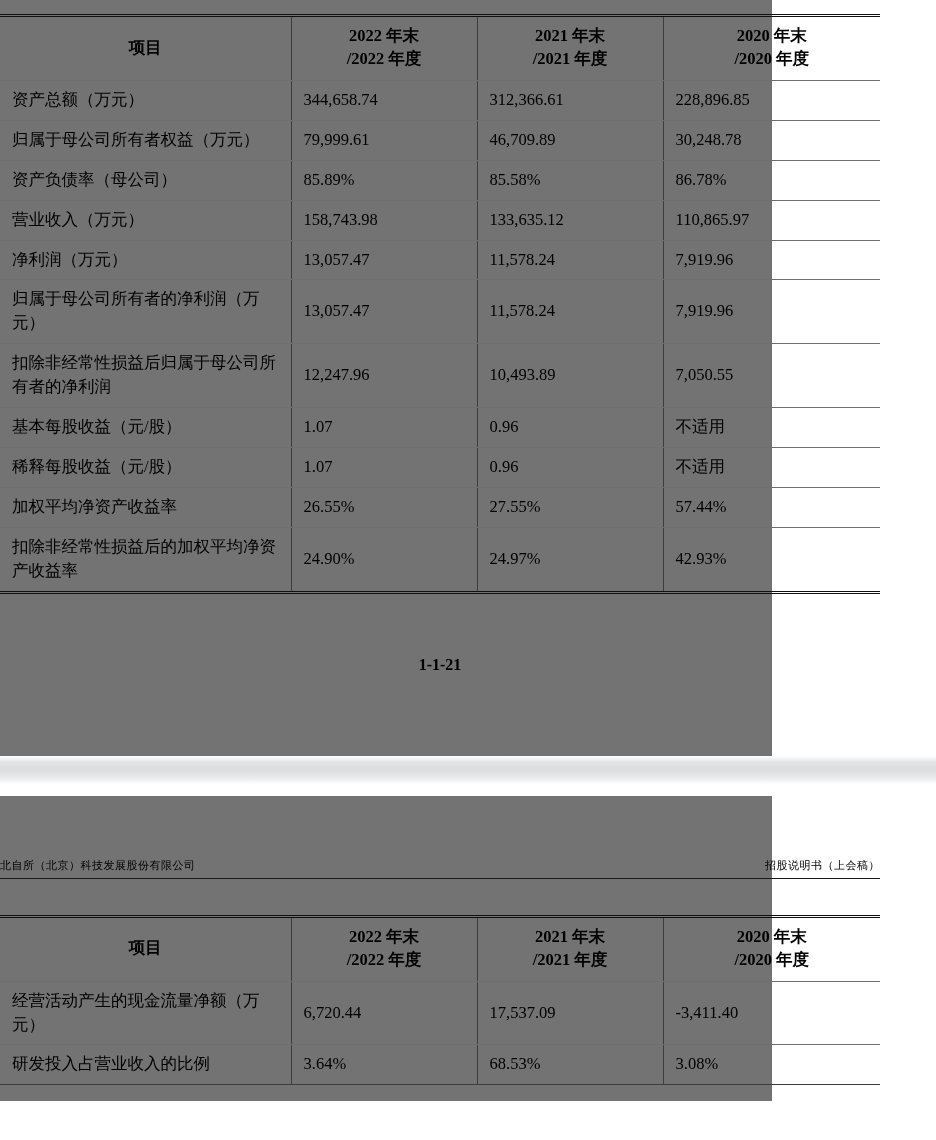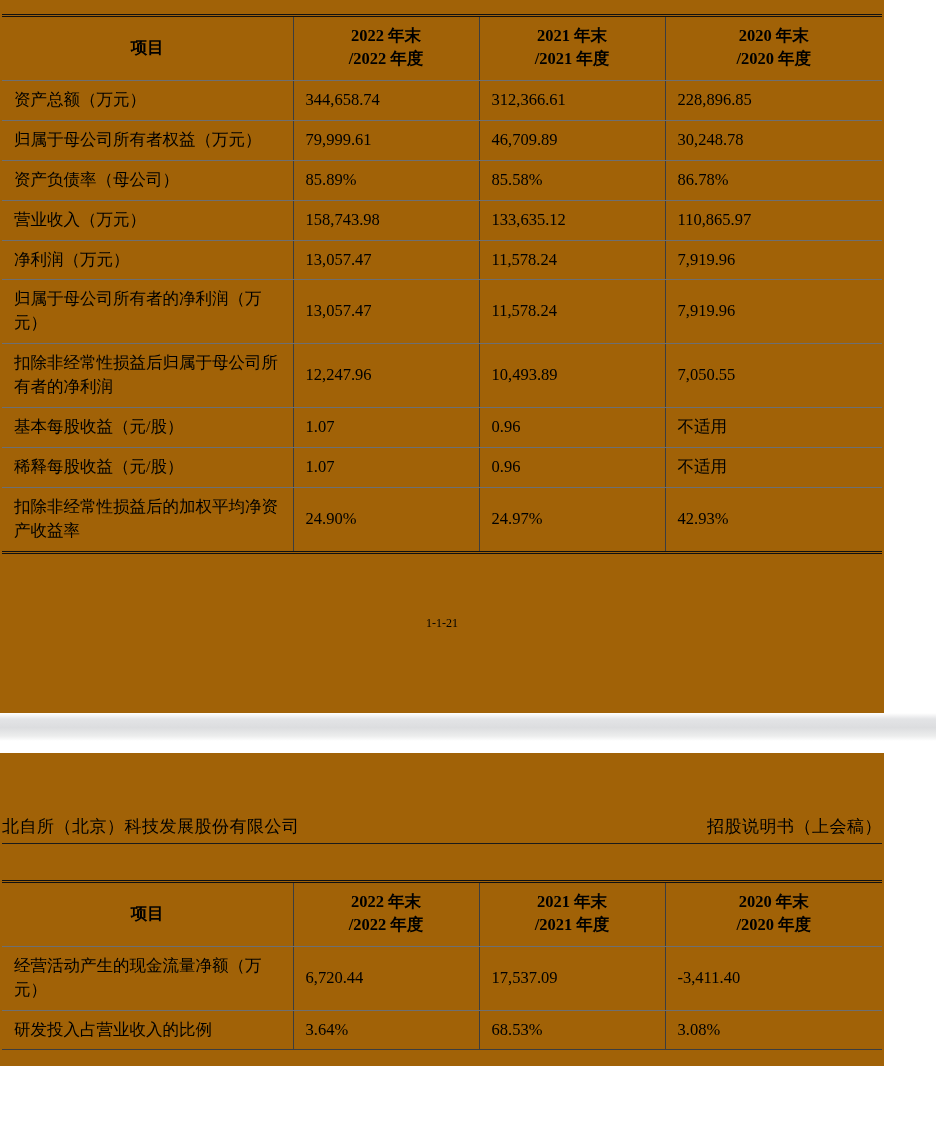--- a/index.html
+++ b/index.html
@@ -8,23 +8,23 @@
     background: #ffffff;
   }
   body {
     width: 936px;
     font-family: "Liberation Serif", "DejaVu Serif", serif;
     color: #000000;
     -webkit-font-smoothing: antialiased;
   }
   .page {
     position: relative;
-    width: 884px;
+    width: 772px;
     box-sizing: border-box;
-    background: #a16207;
+    background: #737373;
   }
   .page-one { padding-top: 14px; }
   .page-two { padding-top: 0; }
 
   
   .page-gap {
     width: 936px;
     height: 40px;
     background: #ffffff;
   }
@@ -39,21 +39,21 @@
         #ffffff 100%);
   }
 
   
   .running-header {
     width: 880px;
     margin: 0 auto;
     display: flex;
     justify-content: space-between;
     align-items: flex-end;
-    font-size: 17px;
+    font-size: 11px;
     letter-spacing: 0.5px;
     padding-bottom: 5px;
     border-bottom: 1.3px solid #1a1a1a;
   }
 
   
   .fin-table {
     width: 880px;
     margin: 0 auto;
     border-collapse: collapse;
@@ -107,23 +107,24 @@
     margin: 0 auto;
     height: 0;
     border-top: 1.6px solid #3b3d40;
   }
 
   
   .page-footer {
     width: 880px;
     margin: 0 auto;
     text-align: center;
-    font-size: 12px;
+    font-size: 16px;
     padding-top: 62px;
     padding-bottom: 10px;
+    font-weight: bold;
   }
   .spacer-after-footer { height: 72px; }
   .spacer-before-header { height: 62px; }
   .spacer-header-table { height: 36px; }
   .tail-space { height: 16px; }
 </style>
 </head>
 <body>
 
 <div class="page page-one">
@@ -201,20 +202,26 @@
         <td class="num">0.96</td>
         <td class="num">不适用</td>
       </tr>
       <tr>
         <td class="label">稀释每股收益（元/股）</td>
         <td class="num">1.07</td>
         <td class="num">0.96</td>
         <td class="num">不适用</td>
       </tr>
       <tr>
+        <td class="label">加权平均净资产收益率</td>
+        <td class="num">26.55%</td>
+        <td class="num">27.55%</td>
+        <td class="num">57.44%</td>
+      </tr>
+      <tr>
         <td class="label">扣除非经常性损益后的加权平均净资产收益率</td>
         <td class="num">24.90%</td>
         <td class="num">24.97%</td>
         <td class="num">42.93%</td>
       </tr>
     </tbody>
   </table>
   <div class="table-end-double"></div>
 
   <div class="page-footer">1-1-21</div>

